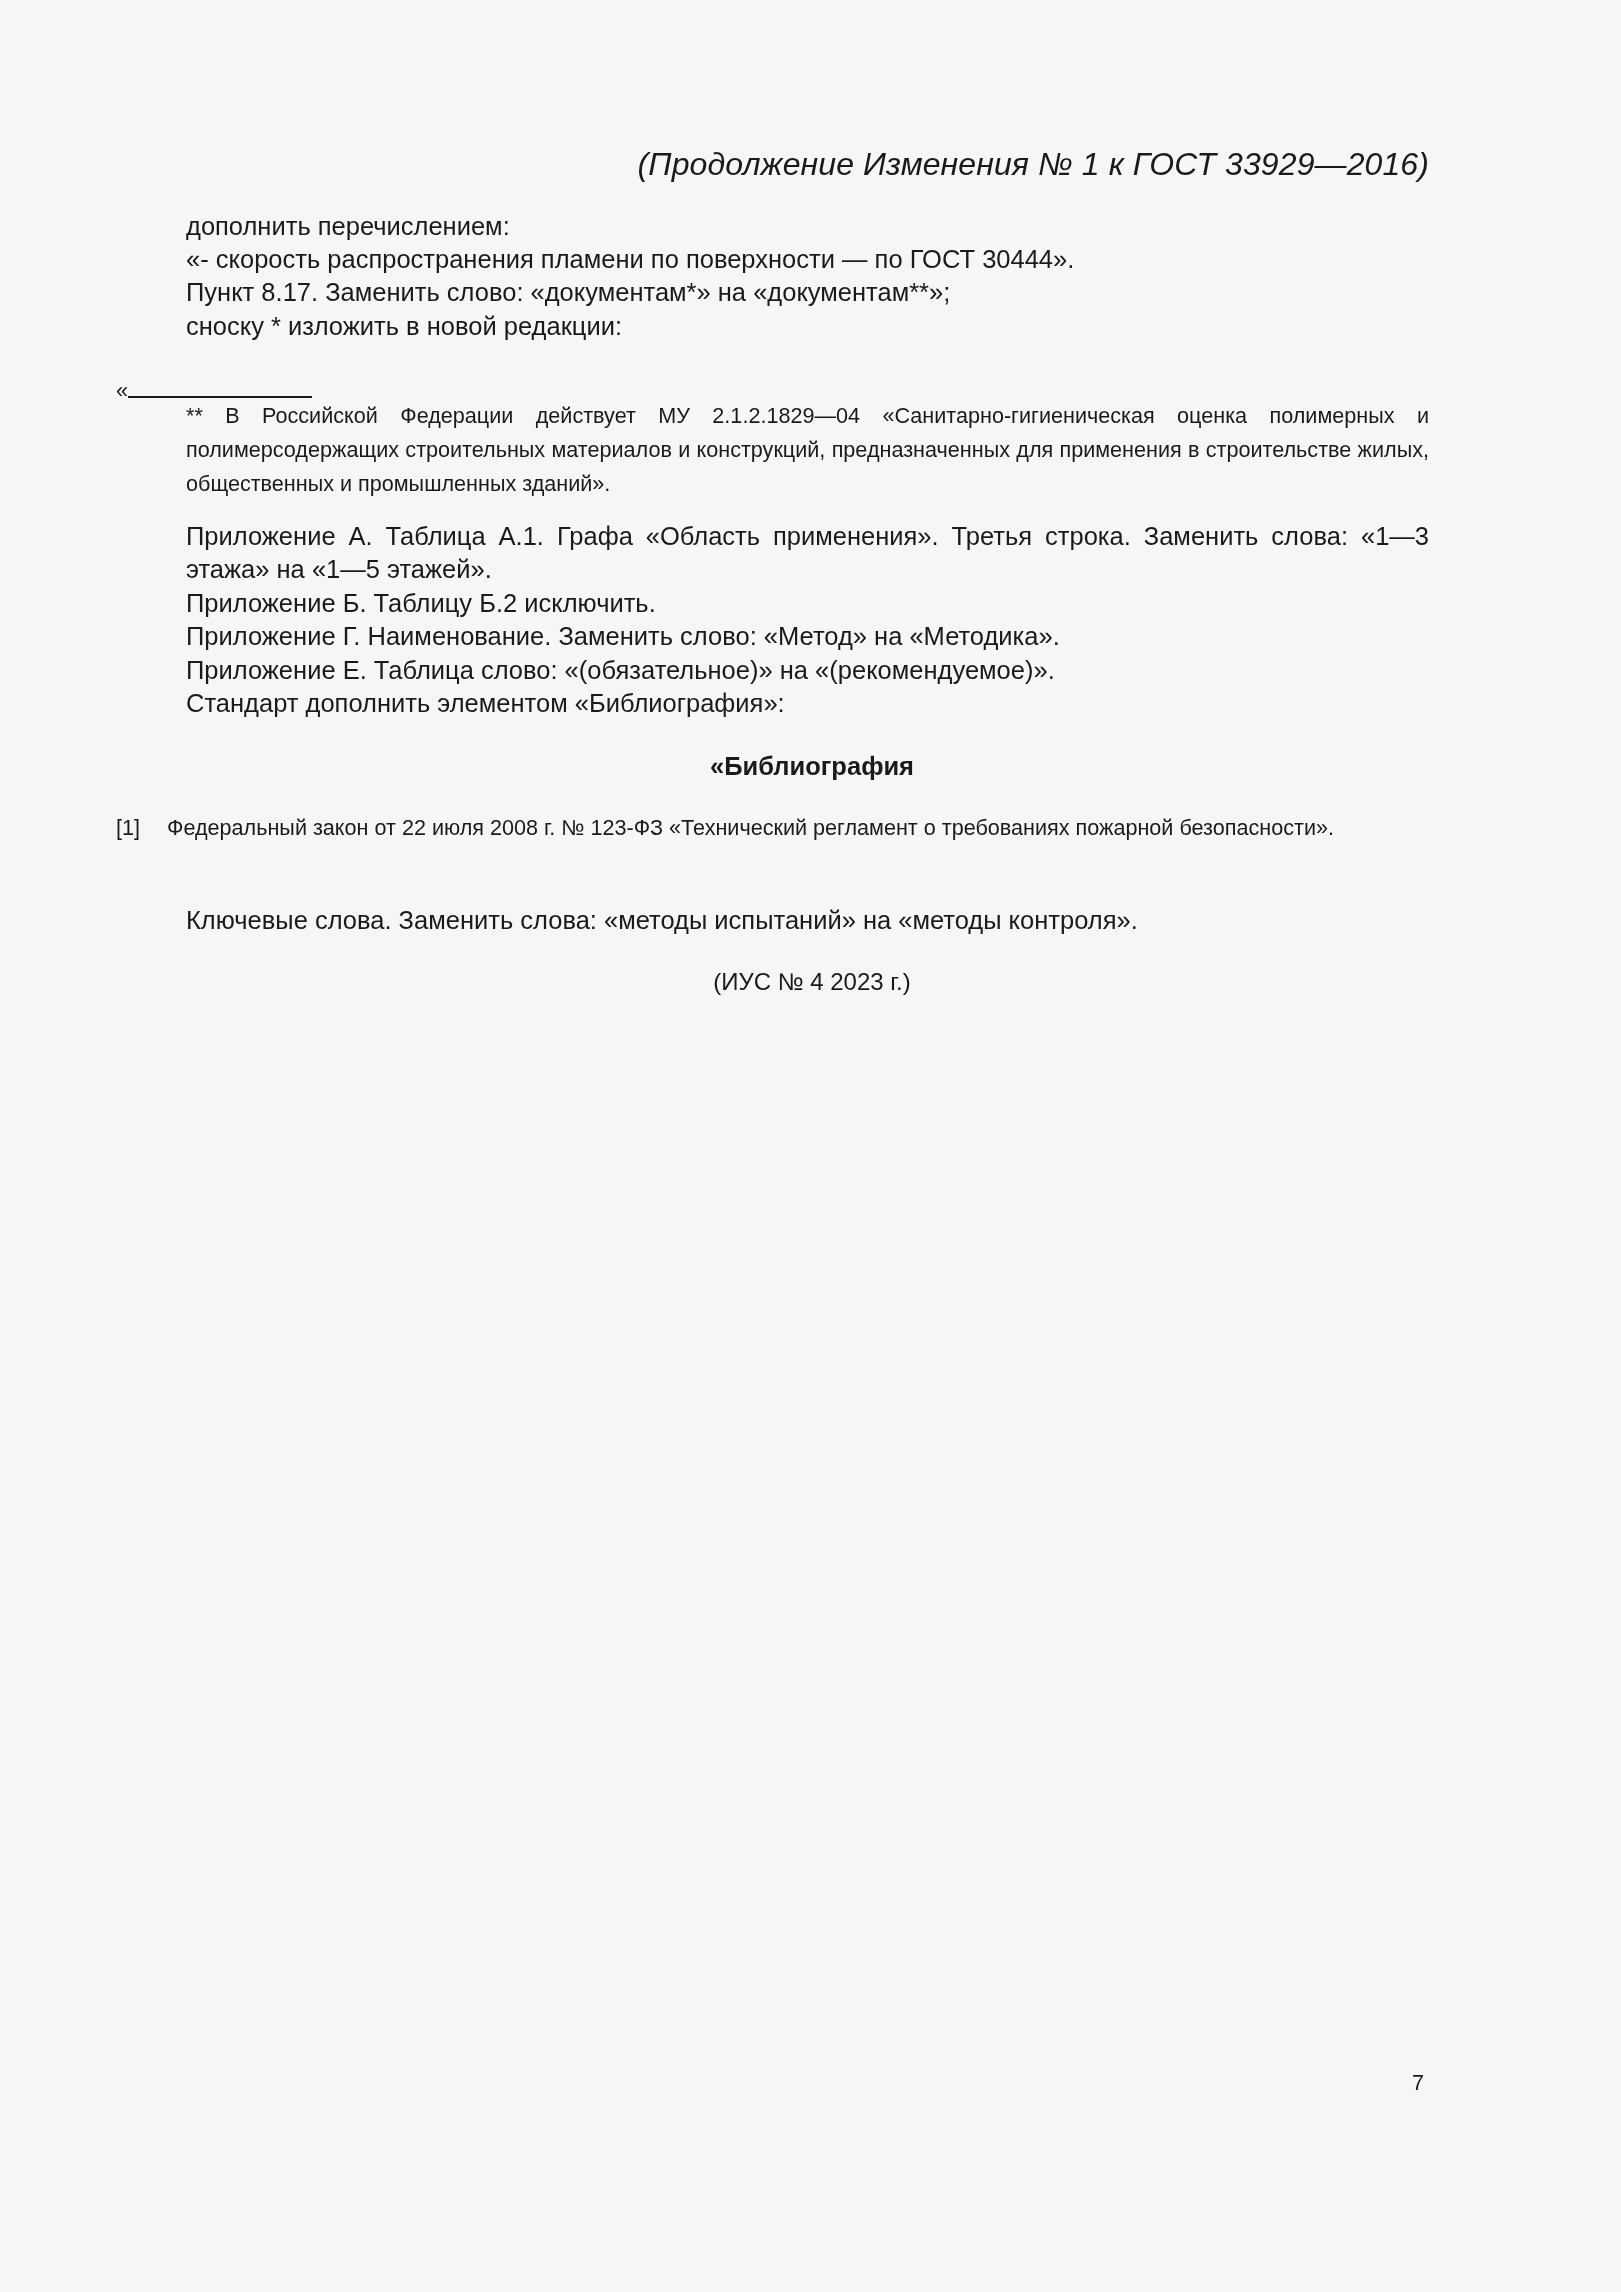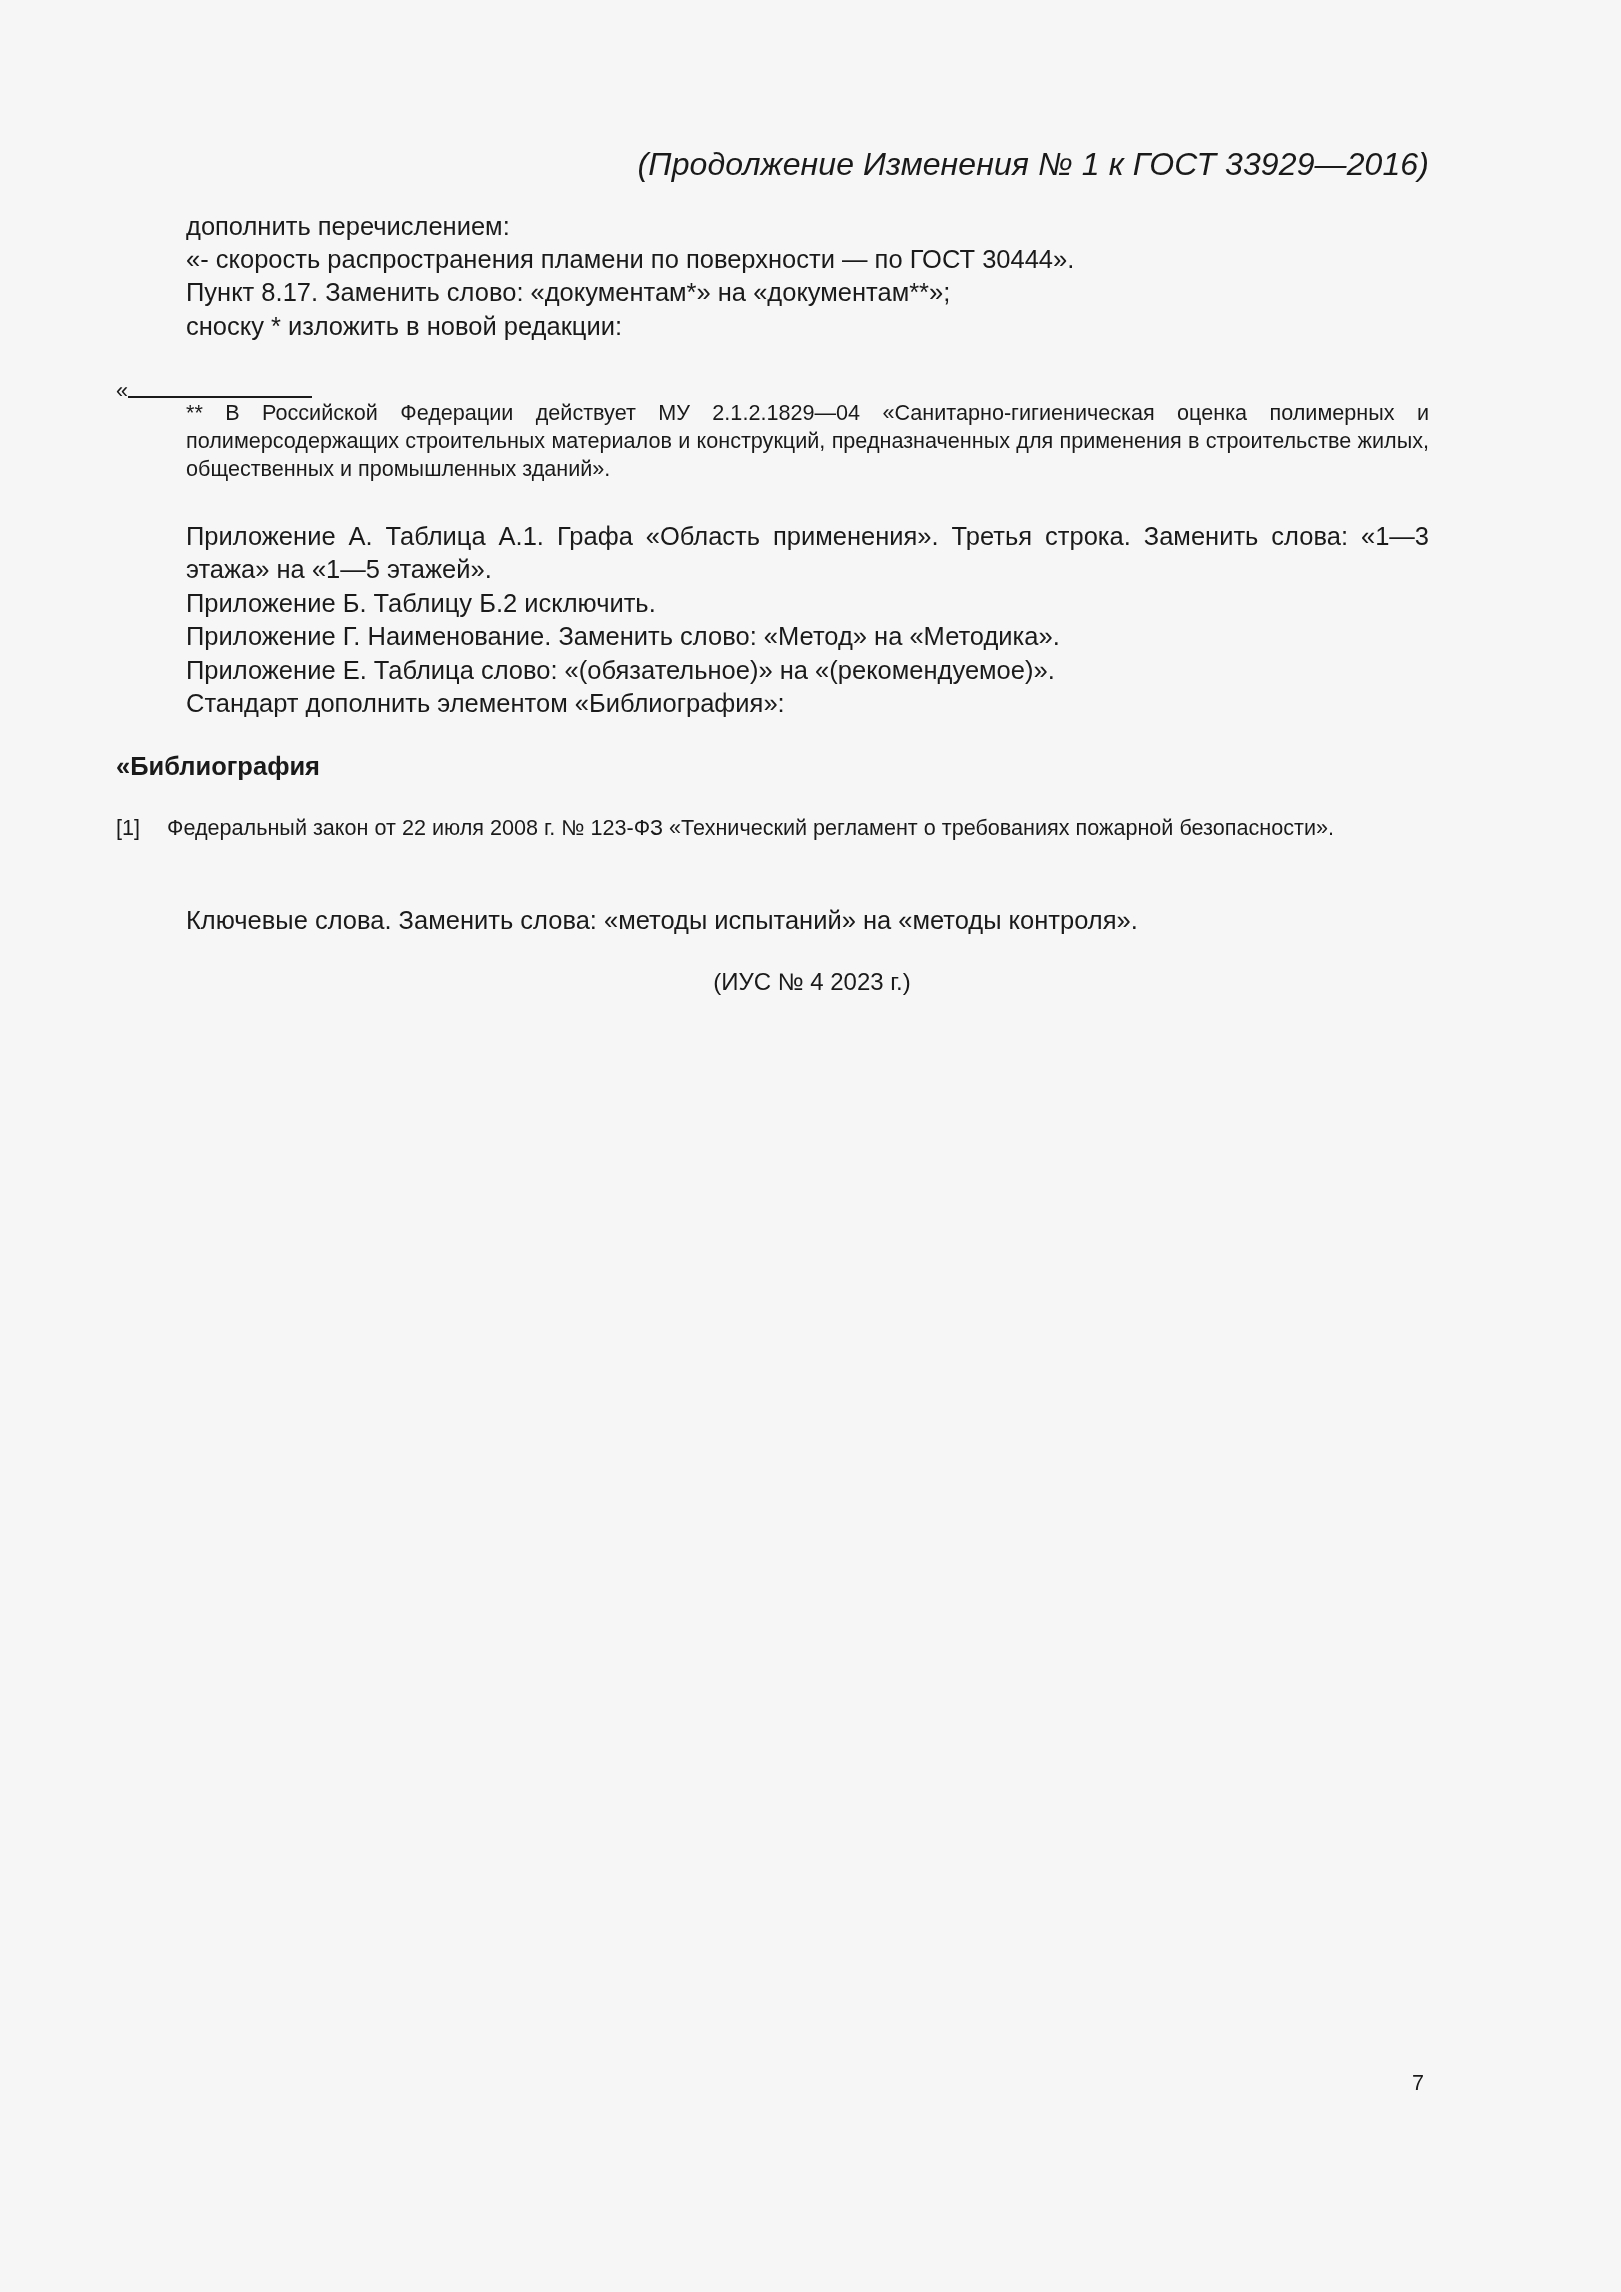--- a/index.html
+++ b/index.html
@@ -27,27 +27,27 @@
     position: absolute; left: 0; top: 380px;
     font-size: 21.6px; line-height: 21.6px;
   }
   .fn-line .rule {
     display: inline-block; width: 184px; height: 0;
     border-bottom: 2.9px solid #1a1a1a; vertical-align: baseline;
     margin-left: 0px;
   }
   .fn {
     position: absolute; left: 0; top: 399px; width: 1313px;
-    font-size: 21.6px; line-height: 28px;
+    font-size: 21.6px; line-height: 34px;
     text-align: justify; text-align-last: left;
   }
   .fn .first { padding-left: 70px; }
   b { font-weight: normal; }
   .title-center {
-    position: absolute; left: 0; width: 1392px; text-align: left;
+    position: absolute; left: 0; width: 1392px; text-align: center;
     font-weight: bold; font-size: 25.5px;
   }
   .bib {
     position: absolute; left: 0; top: 813px; width: 1313px;
     font-size: 21.6px; line-height: 29px;
   }
   .bib .num { position: absolute; left: 0; top: 0; }
   .bib .txt { margin-left: 51px; text-align: justify; text-align-last: left; }
   .ius {
     position: absolute; left: 0; width: 1392px; top: 968px;

